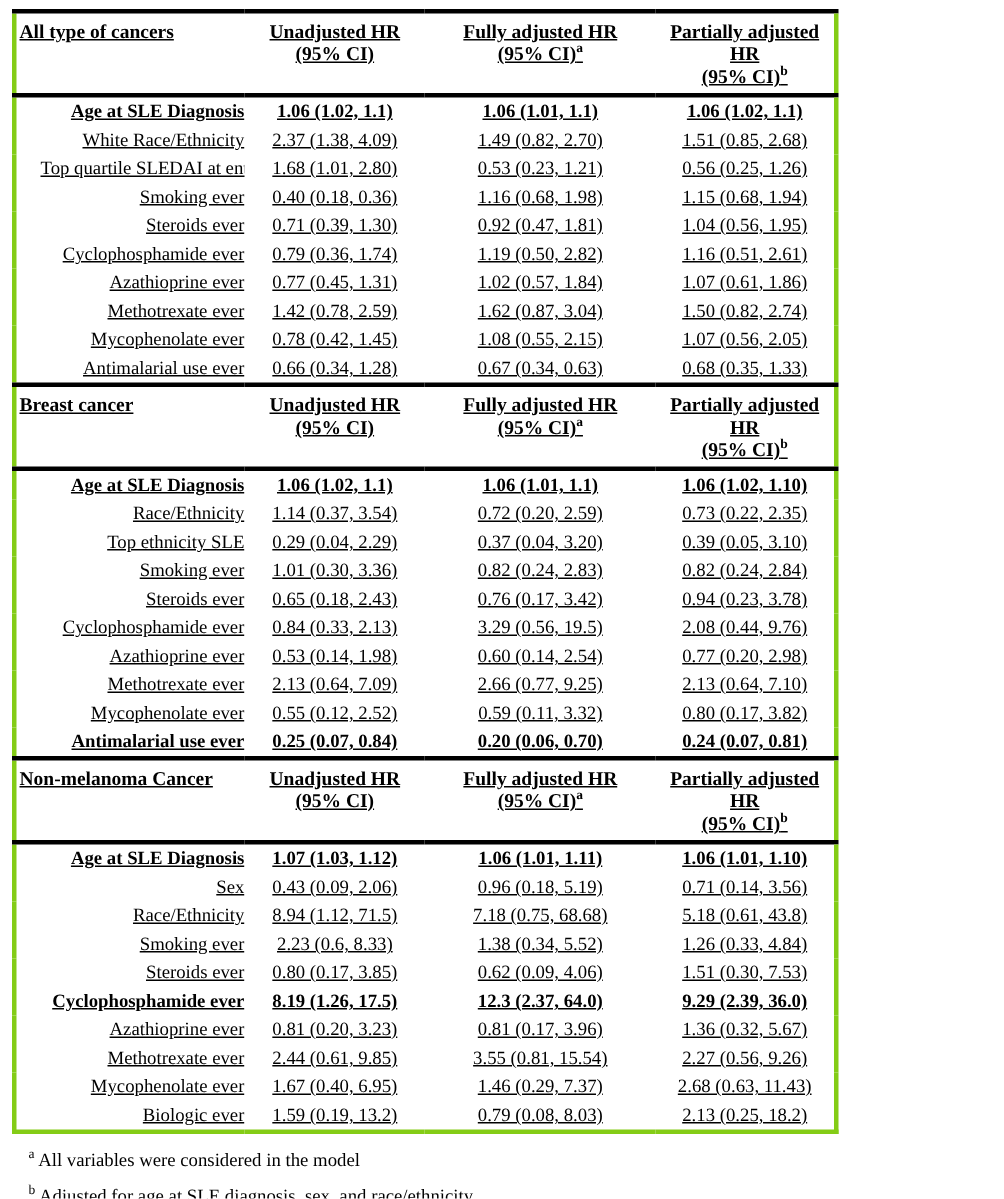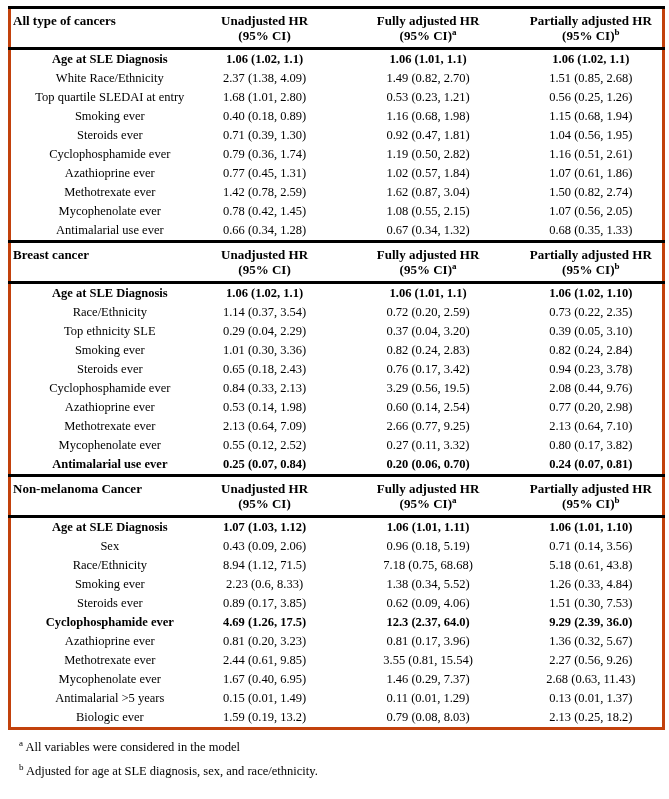--- a/index.html
+++ b/index.html
@@ -12,23 +12,24 @@
     height: 799px;
     font-family: "Liberation Serif", "DejaVu Serif", serif;
     color: #000000;
     overflow: hidden;
   }
   .page {
     padding: 6px 8px 0 8px;
   }
   table.hr-table {
     border-collapse: collapse;
-    width: 657px;
+    width: 551px;
     table-layout: fixed;
-    border: 3px solid #c2410c;
+    border: 3px solid #84cc16;
+    text-decoration: underline;
   }
   col.c-label   { width: 28%; }
   col.c-unadj   { width: 22%; }
   col.c-full    { width: 28%; }
   col.c-partial { width: 22%; }
 
   tr.section-header th {
     border-top: 3px solid #000000;
     border-bottom: 3px solid #000000;
     font-weight: bold;
@@ -46,21 +47,21 @@
   }
   td {
     height: 19px;
     line-height: 19px;
     padding: 0;
     font-size: 12.5px;
     white-space: nowrap;
     overflow: hidden;
   }
   td.label {
-    text-align: center;
+    text-align: right;
     padding-left: 16px;
   }
   td.val {
     text-align: center;
   }
   tr.bold-row td {
     font-weight: bold;
   }
   sup {
     font-size: 9px;
@@ -116,21 +117,21 @@
           <td class="val">1.51 (0.85, 2.68)</td>
         </tr>
         <tr>
           <td class="label">Top quartile SLEDAI at entry</td>
           <td class="val">1.68 (1.01, 2.80)</td>
           <td class="val">0.53 (0.23, 1.21)</td>
           <td class="val">0.56 (0.25, 1.26)</td>
         </tr>
         <tr>
           <td class="label">Smoking ever</td>
-          <td class="val">0.40 (0.18, 0.89)</td>
+          <td class="val">0.40 (0.18, 0.36)</td>
           <td class="val">1.16 (0.68, 1.98)</td>
           <td class="val">1.15 (0.68, 1.94)</td>
         </tr>
         <tr>
           <td class="label">Steroids ever</td>
           <td class="val">0.71 (0.39, 1.30)</td>
           <td class="val">0.92 (0.47, 1.81)</td>
           <td class="val">1.04 (0.56, 1.95)</td>
         </tr>
         <tr>
@@ -153,21 +154,21 @@
         </tr>
         <tr>
           <td class="label">Mycophenolate ever</td>
           <td class="val">0.78 (0.42, 1.45)</td>
           <td class="val">1.08 (0.55, 2.15)</td>
           <td class="val">1.07 (0.56, 2.05)</td>
         </tr>
         <tr>
           <td class="label">Antimalarial use ever</td>
           <td class="val">0.66 (0.34, 1.28)</td>
-          <td class="val">0.67 (0.34, 1.32)</td>
+          <td class="val">0.67 (0.34, 0.63)</td>
           <td class="val">0.68 (0.35, 1.33)</td>
         </tr>
         <tr class="section-header">
           <th class="sec-title">Breast cancer</th>
           <th class="col-header">
             <div>Unadjusted HR</div>
             <div><span>(95% CI)</span><sup></sup></div>
           </th>
           <th class="col-header">
             <div>Fully adjusted HR</div>
@@ -222,21 +223,21 @@
         </tr>
         <tr>
           <td class="label">Methotrexate ever</td>
           <td class="val">2.13 (0.64, 7.09)</td>
           <td class="val">2.66 (0.77, 9.25)</td>
           <td class="val">2.13 (0.64, 7.10)</td>
         </tr>
         <tr>
           <td class="label">Mycophenolate ever</td>
           <td class="val">0.55 (0.12, 2.52)</td>
-          <td class="val">0.27 (0.11, 3.32)</td>
+          <td class="val">0.59 (0.11, 3.32)</td>
           <td class="val">0.80 (0.17, 3.82)</td>
         </tr>
         <tr class="bold-row">
           <td class="label">Antimalarial use ever</td>
           <td class="val">0.25 (0.07, 0.84)</td>
           <td class="val">0.20 (0.06, 0.70)</td>
           <td class="val">0.24 (0.07, 0.81)</td>
         </tr>
         <tr class="section-header">
           <th class="sec-title">Non-melanoma Cancer</th>
@@ -272,27 +273,27 @@
           <td class="val">5.18 (0.61, 43.8)</td>
         </tr>
         <tr>
           <td class="label">Smoking ever</td>
           <td class="val">2.23 (0.6, 8.33)</td>
           <td class="val">1.38 (0.34, 5.52)</td>
           <td class="val">1.26 (0.33, 4.84)</td>
         </tr>
         <tr>
           <td class="label">Steroids ever</td>
-          <td class="val">0.89 (0.17, 3.85)</td>
+          <td class="val">0.80 (0.17, 3.85)</td>
           <td class="val">0.62 (0.09, 4.06)</td>
           <td class="val">1.51 (0.30, 7.53)</td>
         </tr>
         <tr class="bold-row">
           <td class="label">Cyclophosphamide ever</td>
-          <td class="val">4.69 (1.26, 17.5)</td>
+          <td class="val">8.19 (1.26, 17.5)</td>
           <td class="val">12.3 (2.37, 64.0)</td>
           <td class="val">9.29 (2.39, 36.0)</td>
         </tr>
         <tr>
           <td class="label">Azathioprine ever</td>
           <td class="val">0.81 (0.20, 3.23)</td>
           <td class="val">0.81 (0.17, 3.96)</td>
           <td class="val">1.36 (0.32, 5.67)</td>
         </tr>
         <tr>
@@ -301,26 +302,20 @@
           <td class="val">3.55 (0.81, 15.54)</td>
           <td class="val">2.27 (0.56, 9.26)</td>
         </tr>
         <tr>
           <td class="label">Mycophenolate ever</td>
           <td class="val">1.67 (0.40, 6.95)</td>
           <td class="val">1.46 (0.29, 7.37)</td>
           <td class="val">2.68 (0.63, 11.43)</td>
         </tr>
         <tr>
-          <td class="label">Antimalarial &gt;5 years</td>
-          <td class="val">0.15 (0.01, 1.49)</td>
-          <td class="val">0.11 (0.01, 1.29)</td>
-          <td class="val">0.13 (0.01, 1.37)</td>
-        </tr>
-        <tr>
           <td class="label">Biologic ever</td>
           <td class="val">1.59 (0.19, 13.2)</td>
           <td class="val">0.79 (0.08, 8.03)</td>
           <td class="val">2.13 (0.25, 18.2)</td>
         </tr>
       </tbody>
   </table>
 
   <div class="footnotes">
     <div class="footnote"><sup>a</sup> <span>All variables were considered in the model</span></div>

